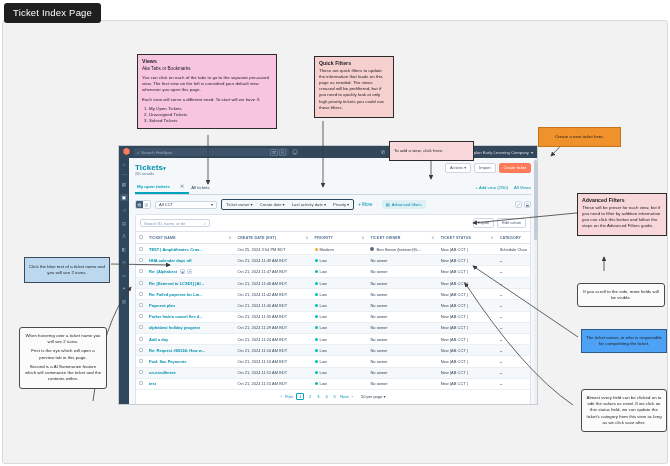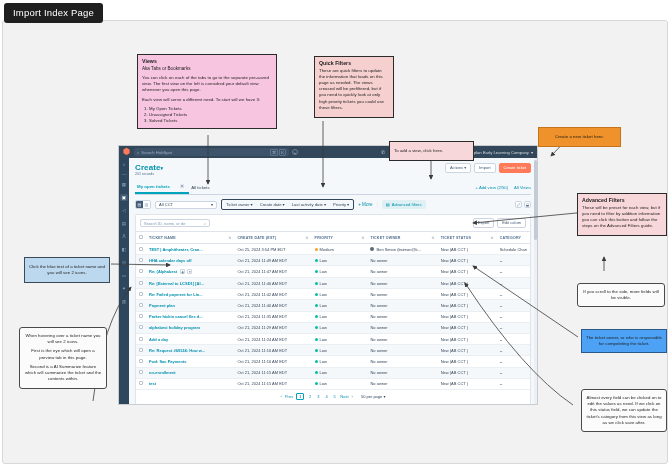--- a/index.html
+++ b/index.html
@@ -164,21 +164,21 @@
   .pager .pg { padding:0 1.5px; }
   .pager .pg.cur { border:1px solid #00a4bd; color:#33475b; border-radius:1px; padding:0 2px;}
   .pager .perpage { color:#33475b; margin-left:5px;}
 
   .scrollbar-v { position:absolute; right:0; top:12px; width:3px; height:246px; background:#eceff3; }
   .scrollbar-v i { position:absolute; top:2px; left:0; width:3px; height:80px; background:#c3ccd6; border-radius:2px; display:block;}
 </style>
 </head>
 <body>
 
-<div id="page-tab">Import Index Page</div>
+<div id="page-tab">Ticket Index Page</div>
 
 <div id="canvas">
 
   <svg id="links" viewBox="0 0 666 444">
     <defs>
       <marker id="ah" markerWidth="6" markerHeight="6" refX="5" refY="3" orient="auto">
         <path d="M0,0 L6,3 L0,6 z" fill="#3b3b3b"></path>
       </marker>
     </defs>
     <g stroke="#3b3b3b" stroke-width="0.8" fill="none" marker-end="url(#ah)">
@@ -295,21 +295,21 @@
         <span class="it">▭</span>
         <span class="it">✦</span>
         <span class="it">▥</span>
       </div>
 
       <div class="content">
 
         <div class="hdr-row">
           <div>
             <div class="h-title">
-              <span>Create</span><span class="car">▾</span>
+              <span>Tickets</span><span class="car">▾</span>
             </div>
             <div class="h-sub">201 records</div>
           </div>
           <div class="hdr-actions">
             <button class="btn"><span>Actions</span> ▾</button>
             <button class="btn">Import</button>
             <button class="btn primary">Create ticket</button>
           </div>
         </div>
 

